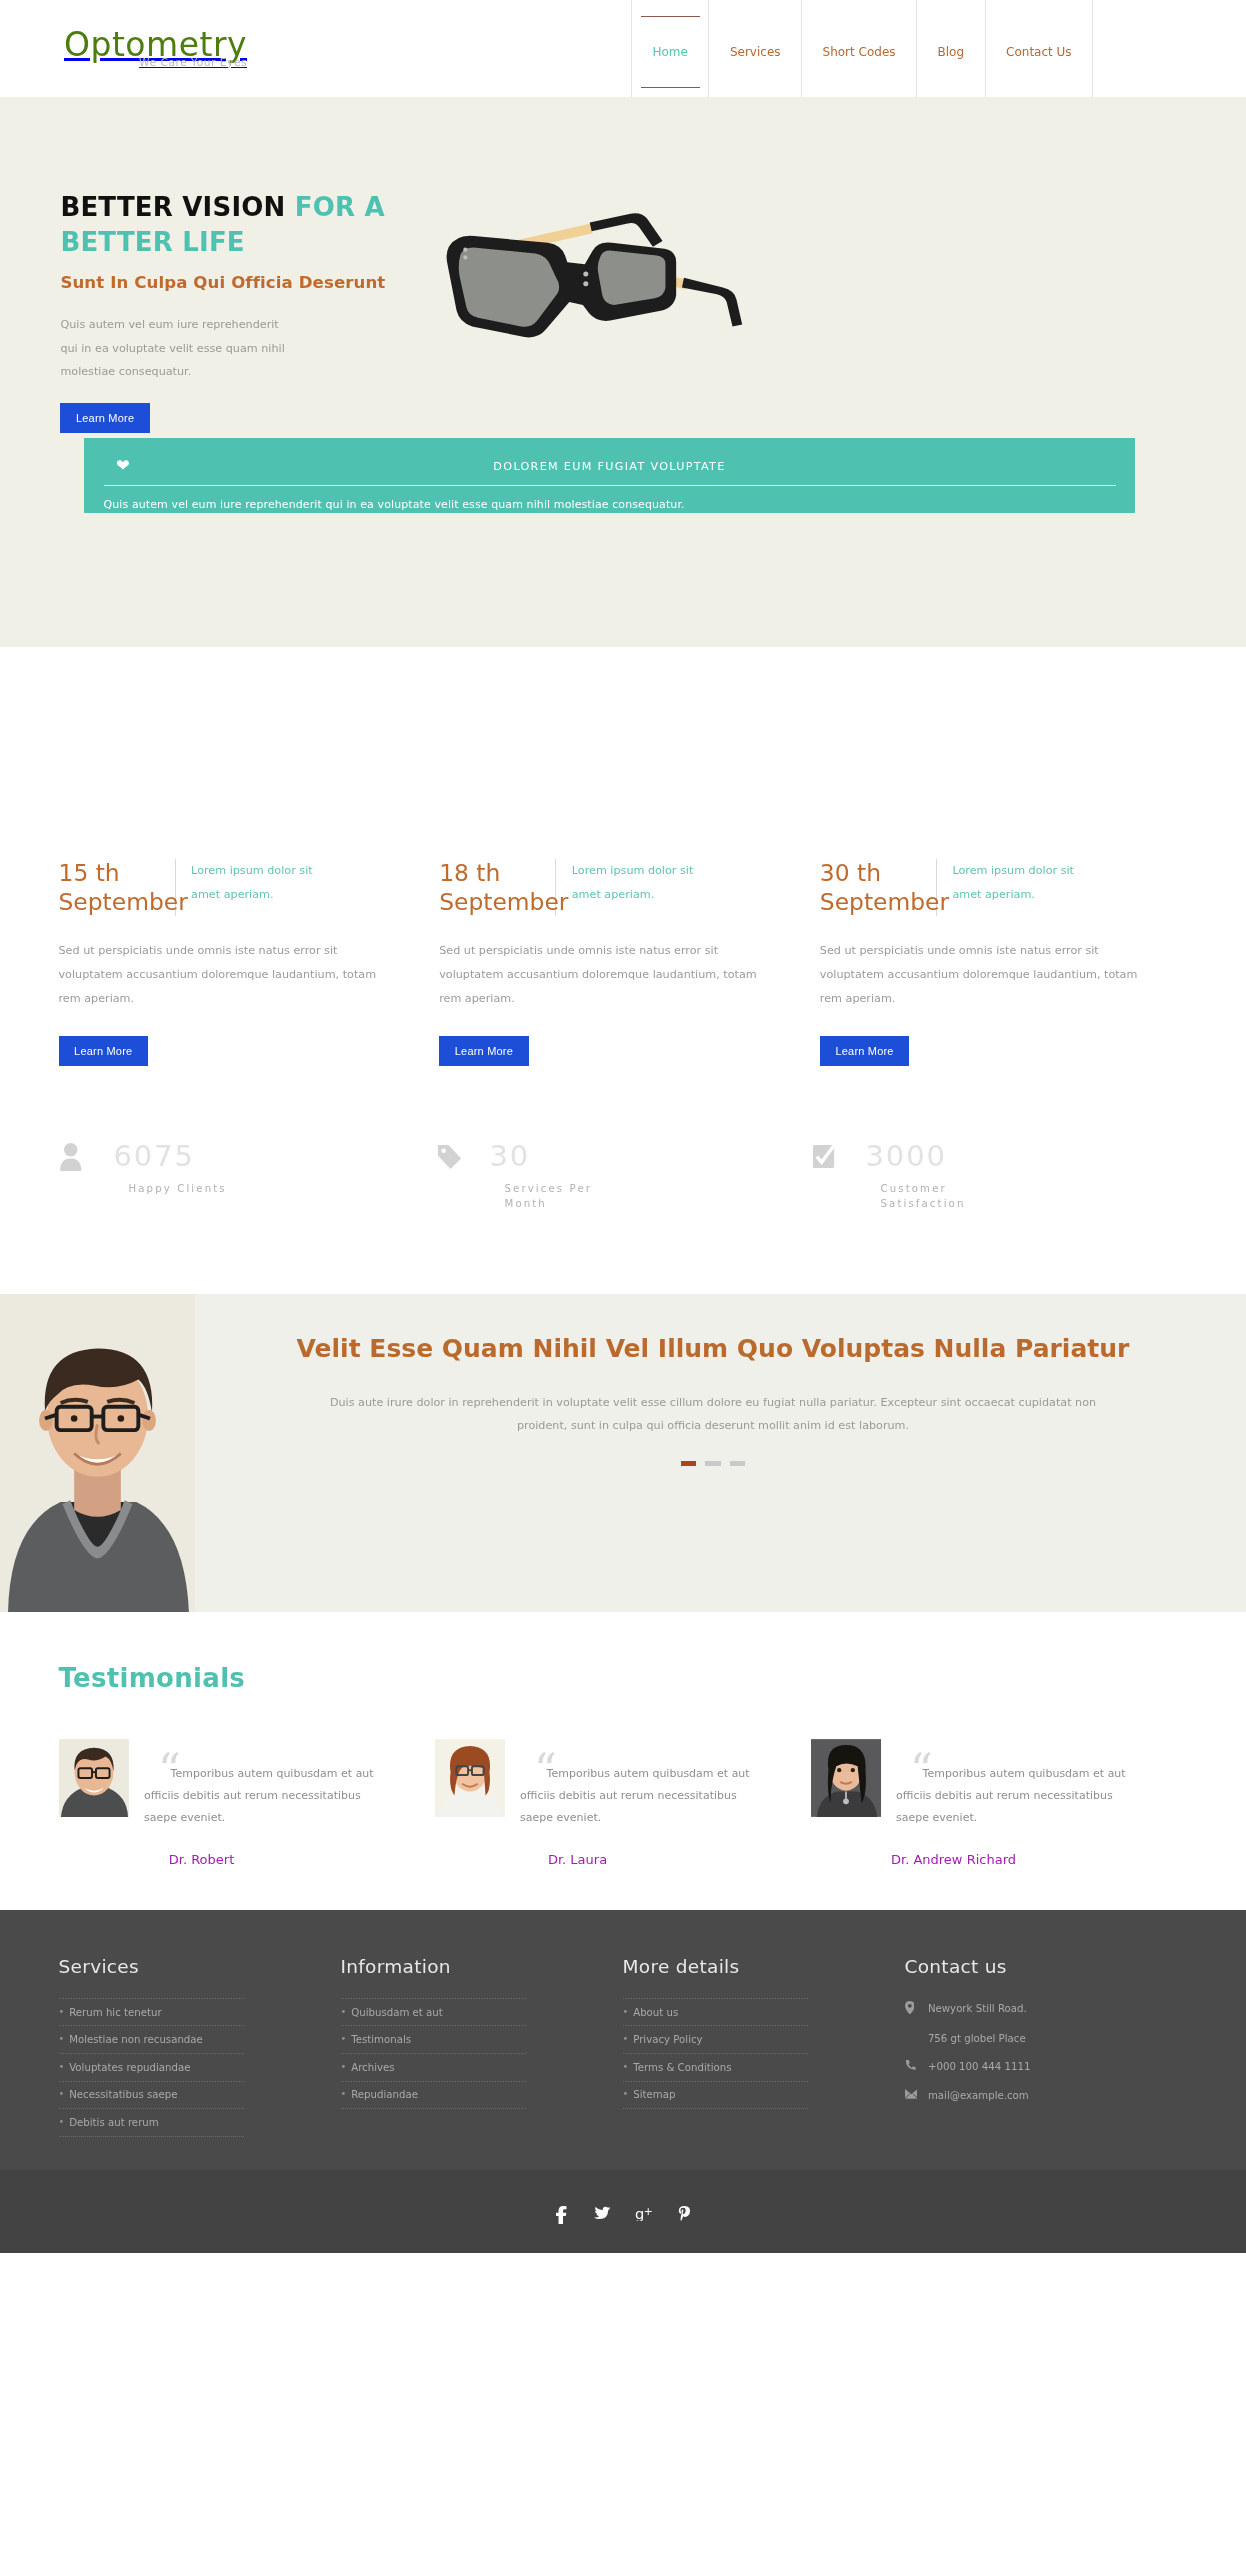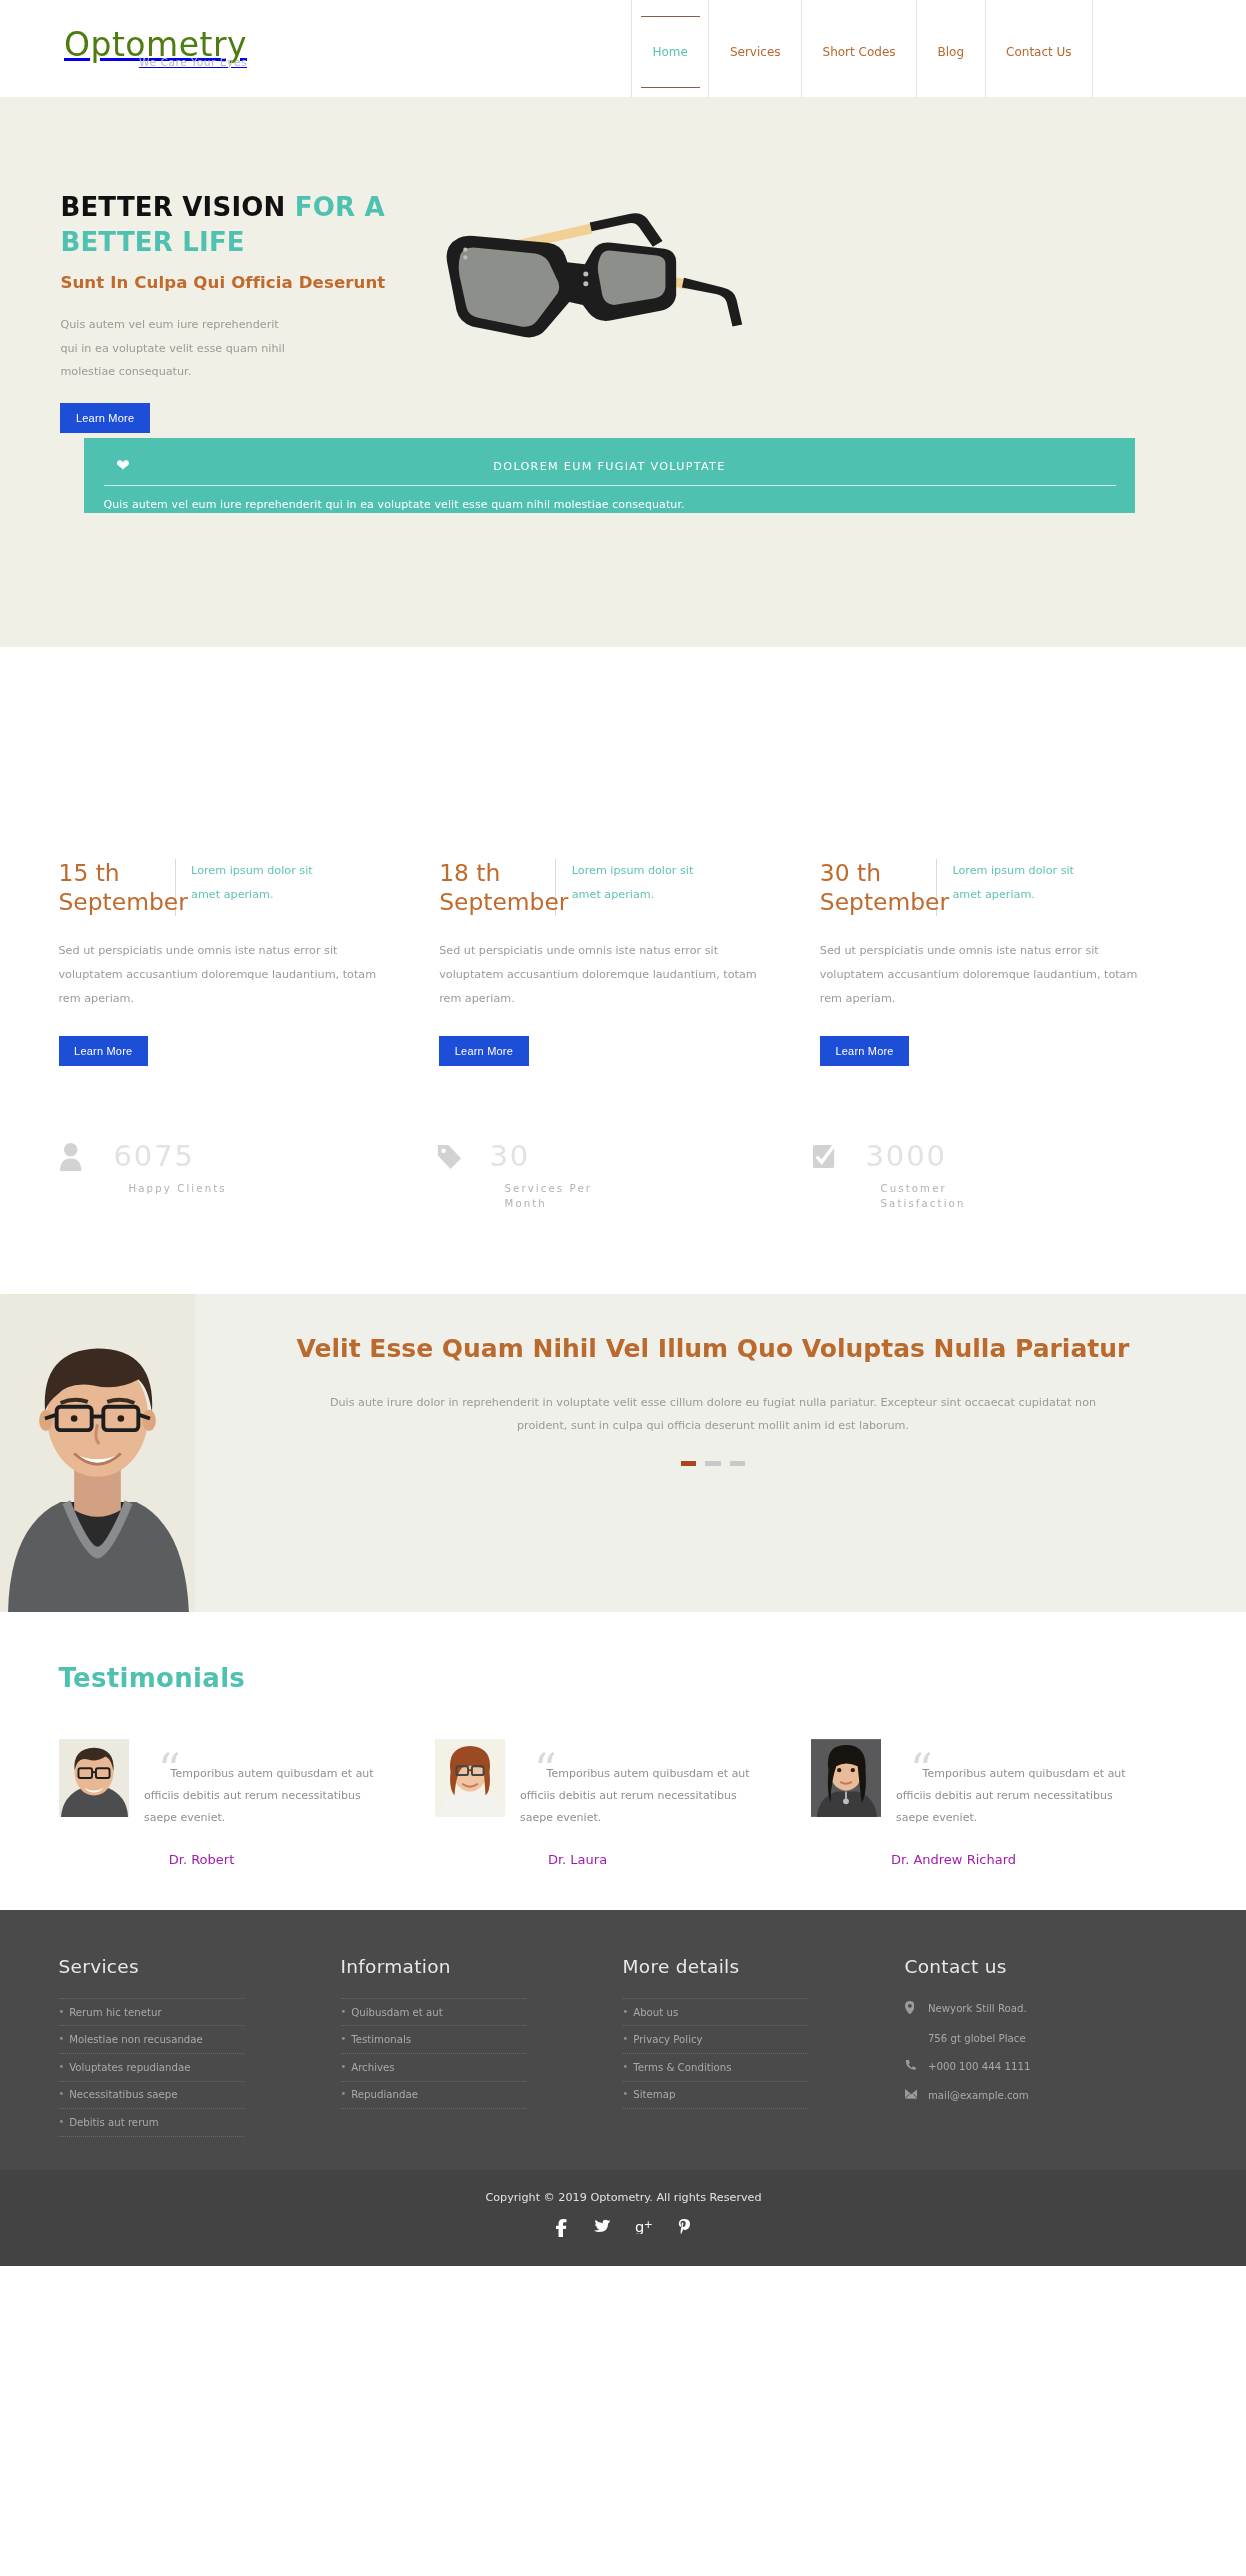--- a/index.html
+++ b/index.html
@@ -471,21 +471,20 @@
               </svg>
           </span>
           <span>mail@example.com</span>
         </li>
       </ul>
     </div>
   </div>
 </footer>
 
 <div class="copybar">
-  <div class="copytext">Copyright © 2019 Optometry. All rights Reserved</div>
   <div class="social">
     <span>
       <svg width="10.7" height="18.5" viewBox="0 0 11 19">
           <path d="M7.2 19 L7.2 10.2 L10.1 10.2 L10.6 6.8 L7.2 6.8 L7.2 4.8 Q7.2 3.4 9 3.4 L10.8 3.4 L10.8 0.2 Q9.6 0 7.8 0 Q4.8 0 3.6 1.5 Q2.6 2.8 2.6 4.8 L2.6 6.8 L0 6.8 L0 10.2 L2.6 10.2 L2.6 19 Z" fill="#fff"></path>
         </svg>
     </span>
     <span>
       <svg width="19.5" height="16.6" viewBox="0 0 20 17">
           <path d="M20 2.1 Q19.1 2.6 18.1 2.8 Q19.2 2.1 19.6 0.9 Q18.6 1.5 17.4 1.8 Q16.4 0.7 14.9 0.7 Q12 0.7 12 3.6 Q12 4 12.1 4.4 Q7.8 4.2 4.8 0.9 Q4.3 1.7 4.3 2.7 Q4.3 4.5 5.8 5.4 Q5 5.4 4.2 5 L4.2 5.1 Q4.2 7.6 6.7 8.2 Q6.2 8.3 5.5 8.2 Q6.2 10.3 8.5 10.4 Q6.6 11.9 4 11.9 Q3.5 11.9 3 11.8 Q5.5 13.4 8.6 13.4 Q17.5 13.4 17.5 5.2 L17.5 4.7 Q18.5 4 20 2.1 Z" fill="#fff"></path>
         </svg>

